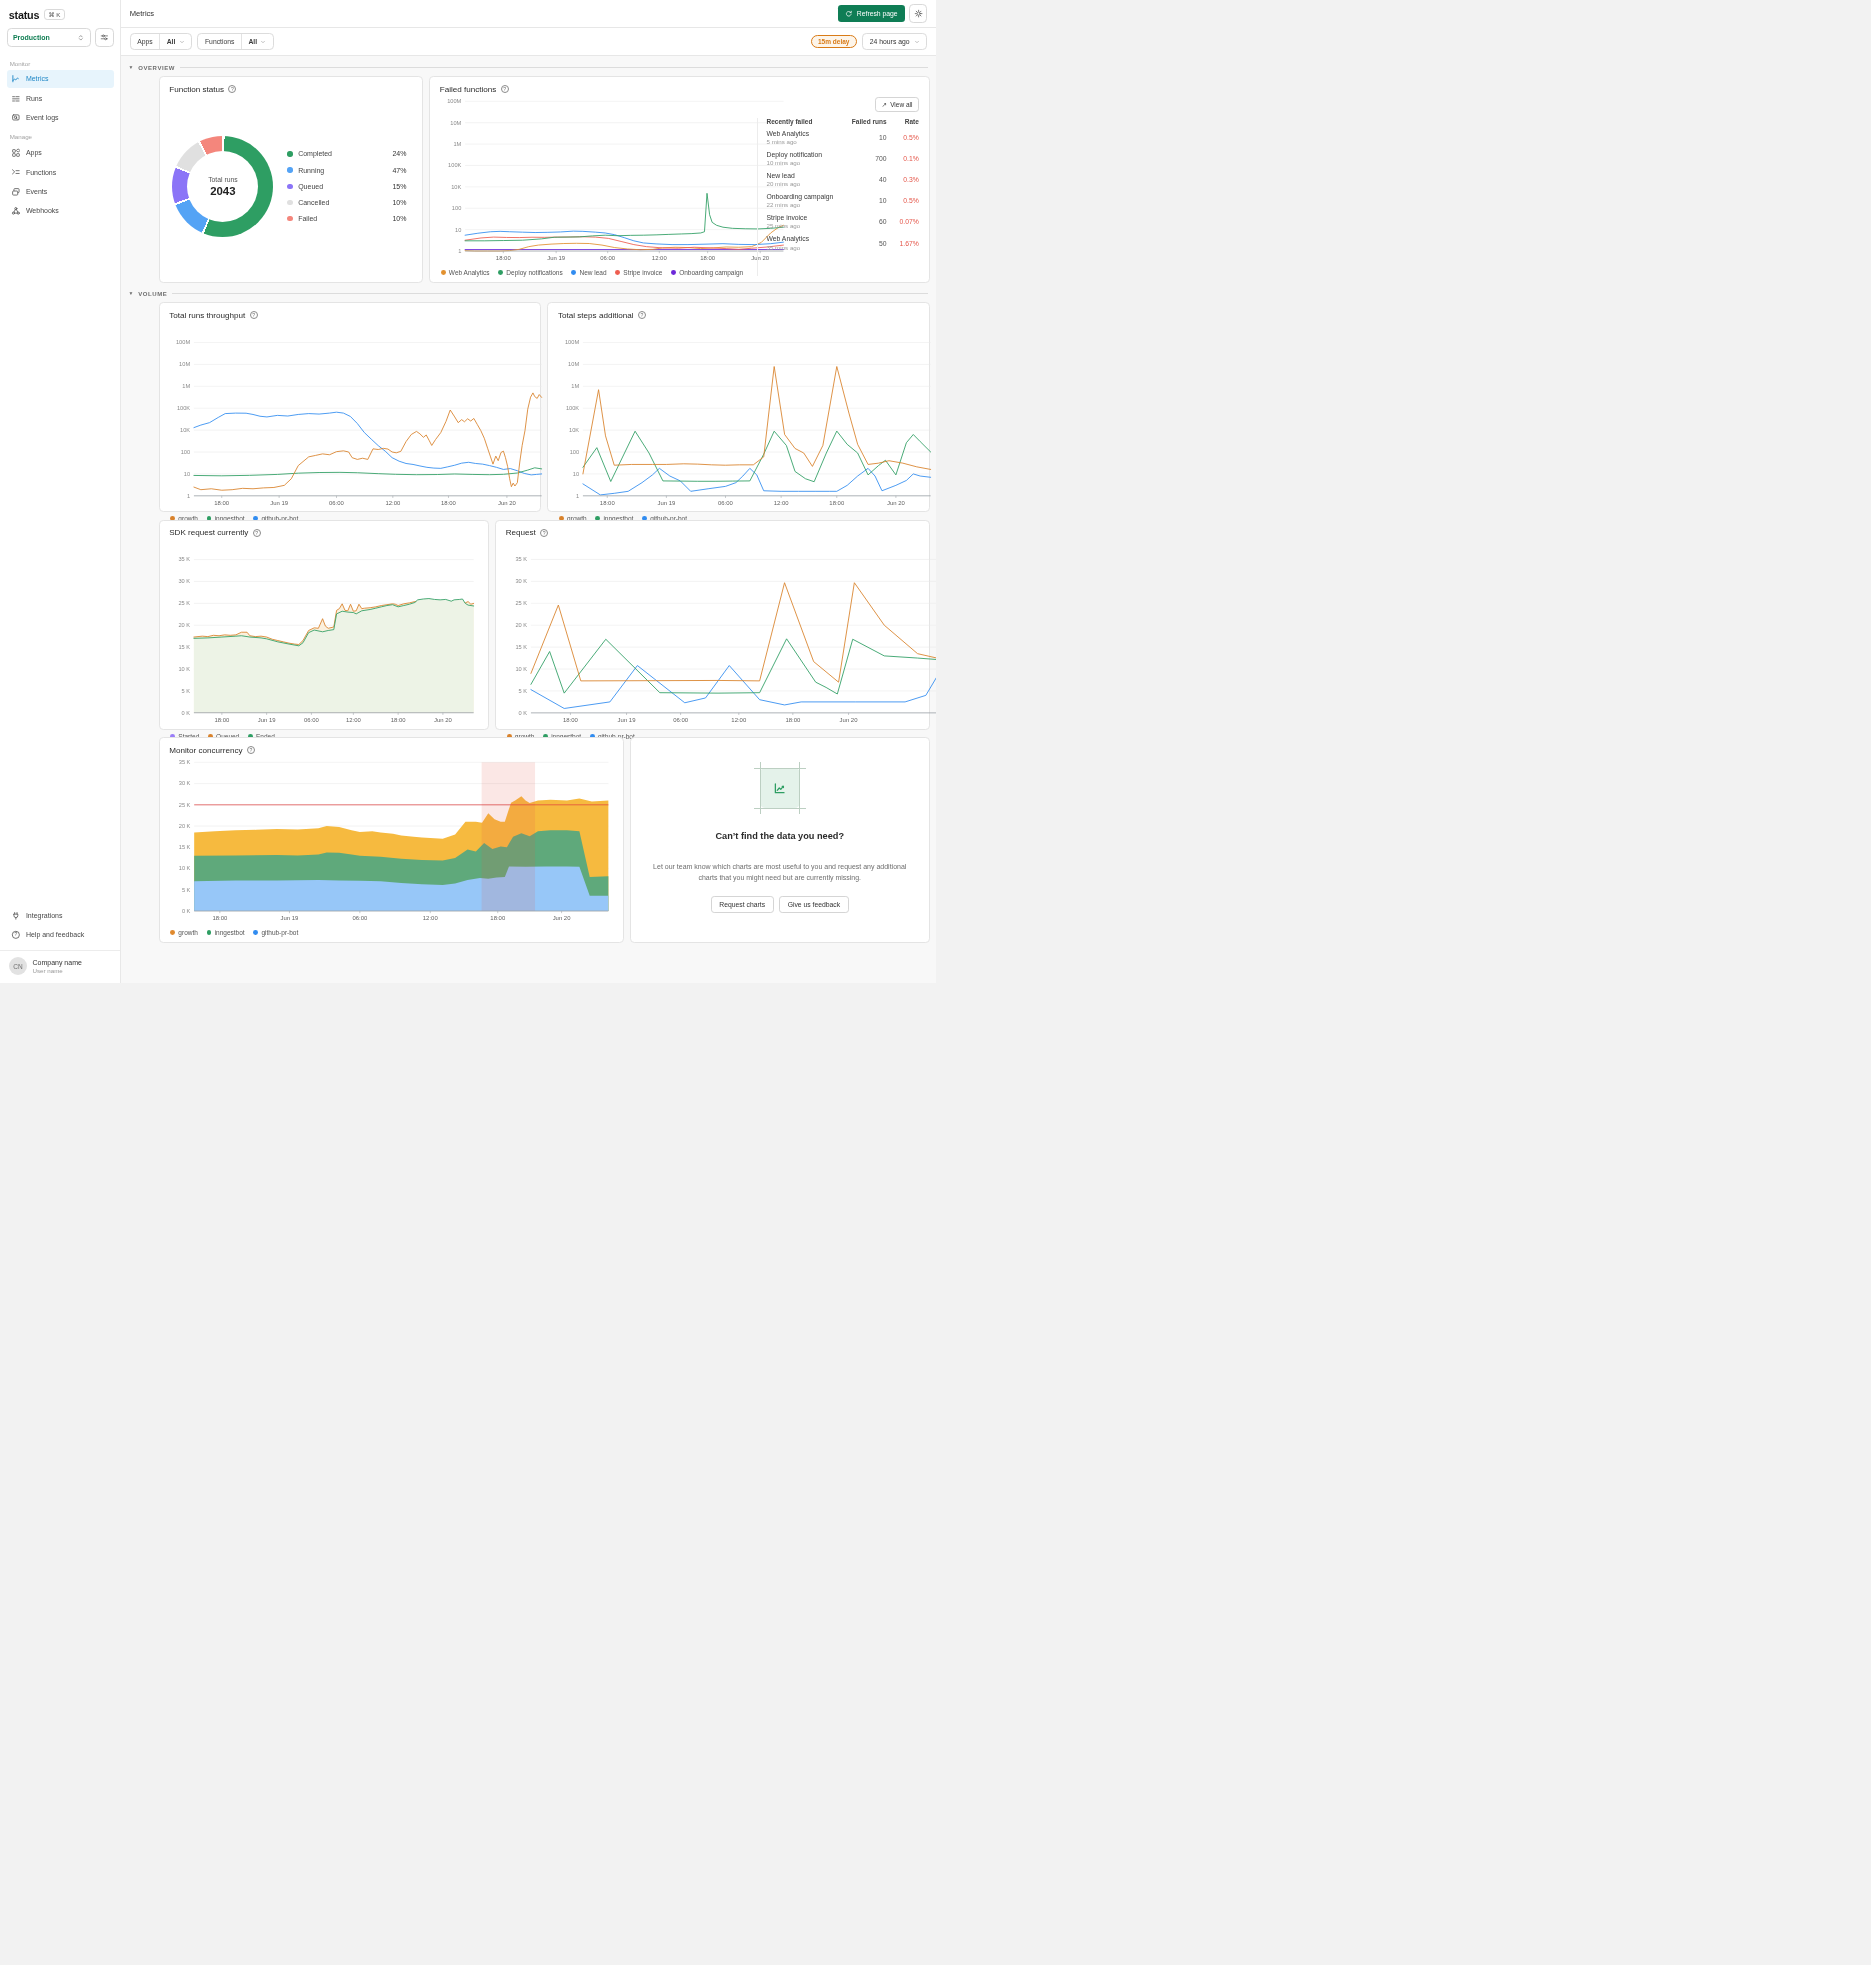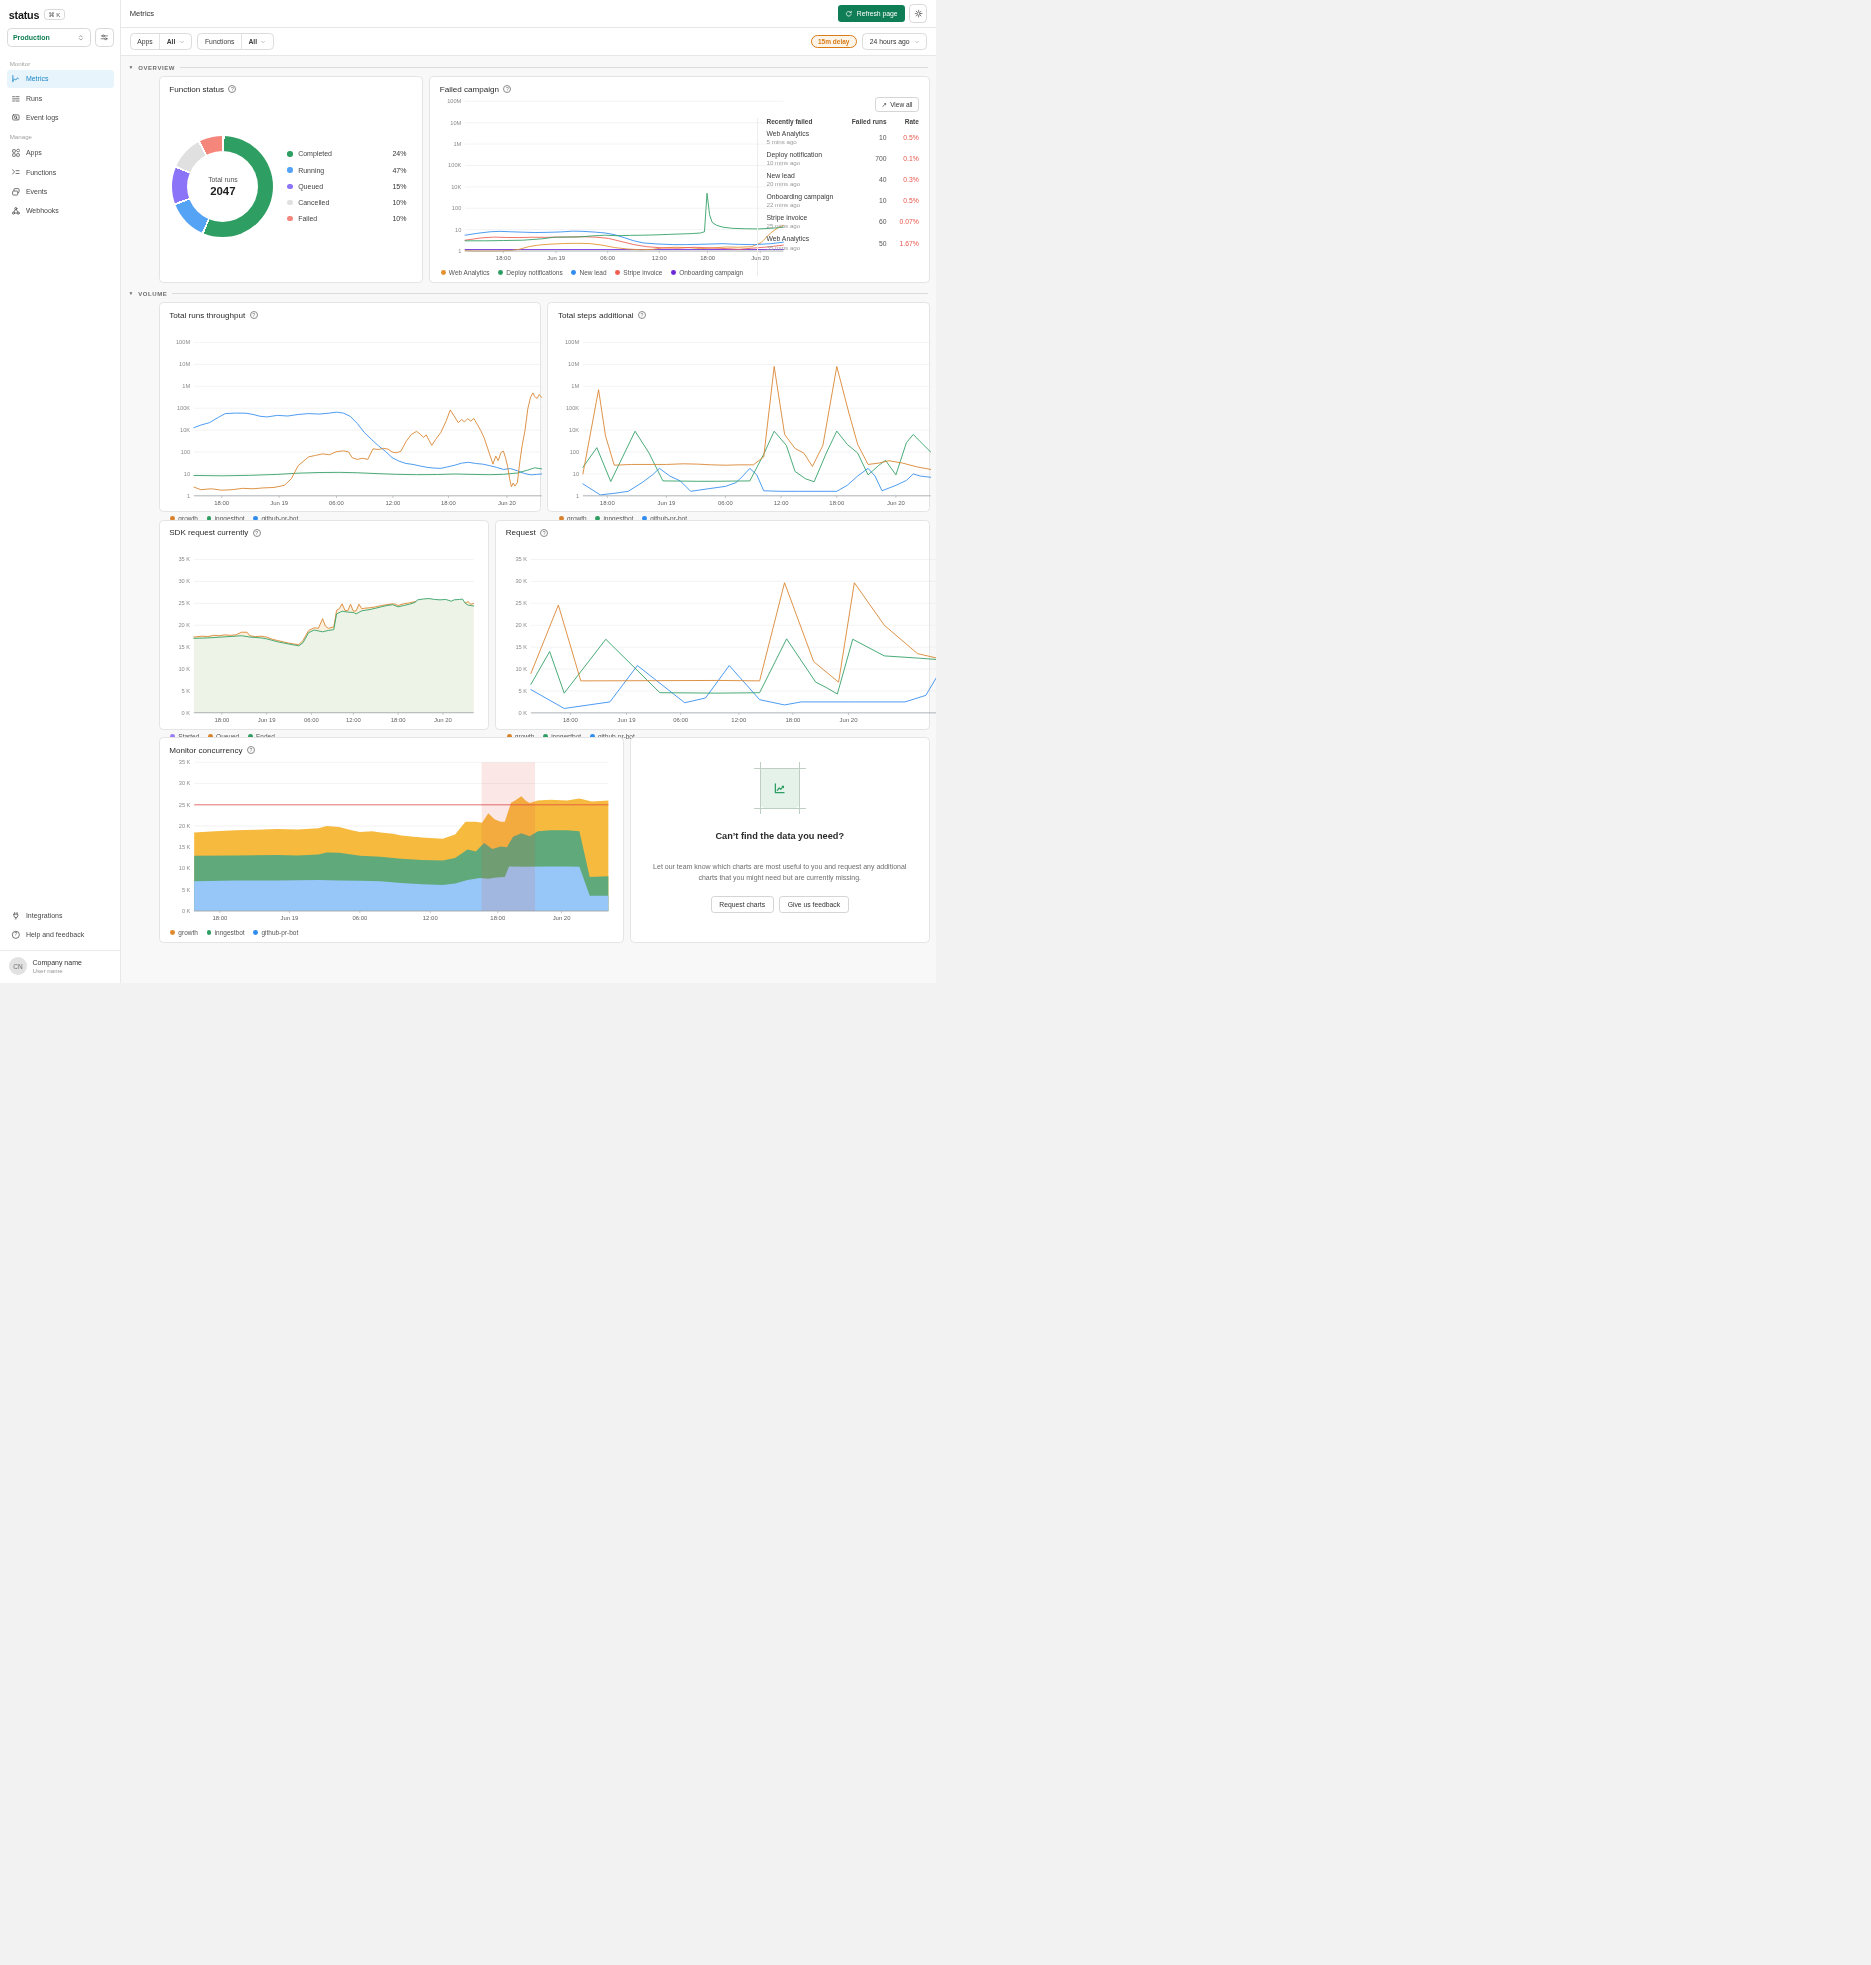--- a/index.html
+++ b/index.html
@@ -286,21 +286,21 @@
         <section class="card fs-card">
           <div class="card-title-row">
             <span class="card-title">Function status</span>
             <span class="help-dot">?</span>
           </div>
           <div class="fs-body">
             <div class="donut-wrap">
               <div class="donut" id="donut" style="background: conic-gradient(rgb(255, 255, 255) 0deg, rgb(255, 255, 255) 2.4deg, rgb(46, 158, 99) 2.4deg, rgb(46, 158, 99) 201.6deg, rgb(255, 255, 255) 201.6deg, rgb(255, 255, 255) 204deg, rgb(84, 163, 245) 204deg, rgb(84, 163, 245) 248.4deg, rgb(255, 255, 255) 248.4deg, rgb(255, 255, 255) 250.8deg, rgb(139, 116, 247) 250.8deg, rgb(139, 116, 247) 291.6deg, rgb(255, 255, 255) 291.6deg, rgb(255, 255, 255) 294deg, rgb(224, 224, 224) 294deg, rgb(224, 224, 224) 331.2deg, rgb(255, 255, 255) 331.2deg, rgb(255, 255, 255) 333.6deg, rgb(244, 134, 124) 333.6deg, rgb(244, 134, 124) 360deg);"></div>
               <div class="donut-hole">
                 <span class="donut-label">Total runs</span>
-                <span class="donut-value">2047</span>
+                <span class="donut-value">2043</span>
               </div>
             </div>
             <div class="fs-legend">
               <div class="fs-legend-row">
                   <i class="dot" style="background: rgb(46, 158, 99);"></i>
                   <span>Completed</span>
                   <span class="pct">24%</span>
                 </div>
               <div class="fs-legend-row">
                   <i class="dot" style="background: rgb(84, 163, 245);"></i>
@@ -321,21 +321,21 @@
                   <i class="dot" style="background: rgb(244, 134, 124);"></i>
                   <span>Failed</span>
                   <span class="pct">10%</span>
                 </div>
             </div>
           </div>
         </section>
 
         <section class="card ff-card">
           <div class="card-title-row">
-            <span class="card-title">Failed campaign</span>
+            <span class="card-title">Failed functions</span>
             <span class="help-dot">?</span>
           </div>
           <div class="ff-body">
             <div class="ff-left">
               <div class="chart" style="height:143px; flex:1;"><svg width="348" height="167" viewBox="0 0 643 309">
                     <line x1="46" x2="635" y1="8" y2="8" stroke="#e9e9e9"></line>
                     <text x="39" y="11.5" text-anchor="end" class="yl">100M</text>
                     <line x1="46" x2="635" y1="47.57142857142857" y2="47.57142857142857" stroke="#e9e9e9"></line>
                     <text x="39" y="51.07142857142857" text-anchor="end" class="yl">10M</text>
                     <line x1="46" x2="635" y1="87.14285714285714" y2="87.14285714285714" stroke="#e9e9e9"></line>

